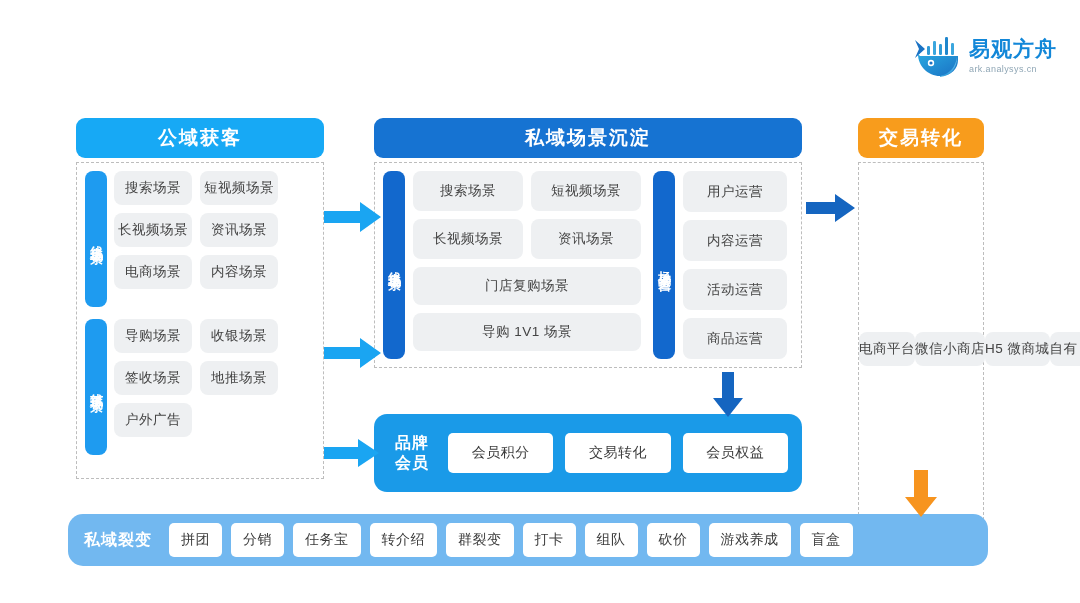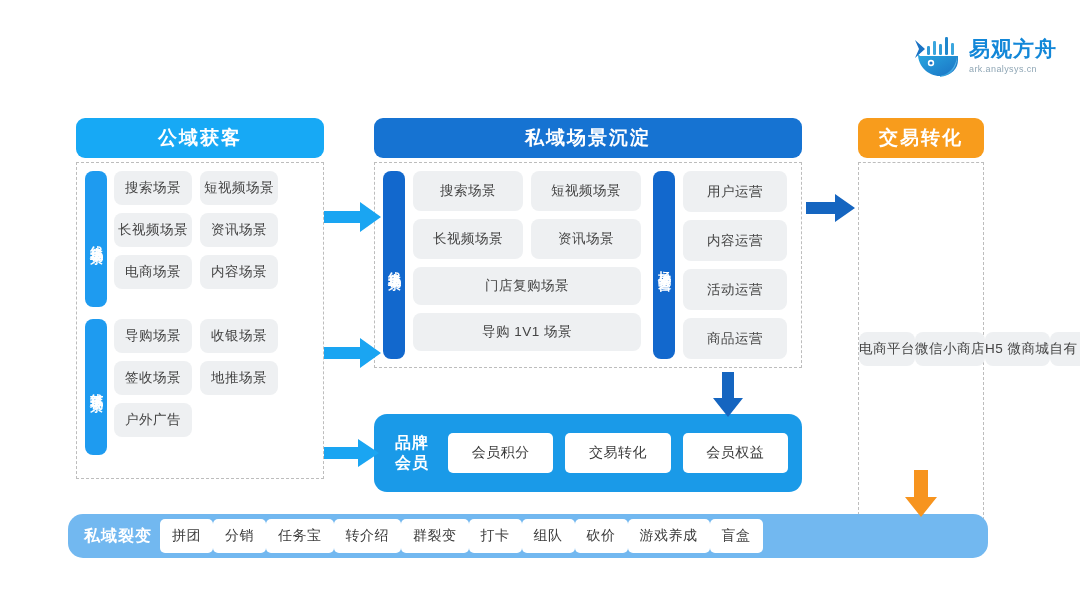--- a/index.html
+++ b/index.html
@@ -76,23 +76,23 @@
     display:flex; align-items:center; padding:0 14px; gap:12px;
   }
   #member-label{
     color:#fff; font-size:16px; font-weight:bold; line-height:1.25;
     letter-spacing:1px; width:48px; text-align:center; flex:0 0 48px;
   }
   #memberbar .chip-white{ height:40px; flex:1; }
 
   
   #bottombar{
-    position:absolute; left:68px; top:514px; width:920px; height:44px;
+    position:absolute; left:68px; top:514px; width:920px; height:52px;
     background:#72b8f0; border-radius:15px;
-    display:flex; align-items:center; padding:16px 12px; 
+    display:flex; align-items:center; padding:16px 12px; gap:9px;
   }
   #bottom-label{ color:#fff; font-size:16px; font-weight:bold; letter-spacing:1px;
                  white-space:nowrap; padding:0 8px 0 4px; }
   #bottombar .chip-white{ height:34px; padding:0 12px; font-size:14px; flex:0 0 auto; }
 
   
   .arrow{ position:absolute; }
 </style>
 </head>
 <body>

